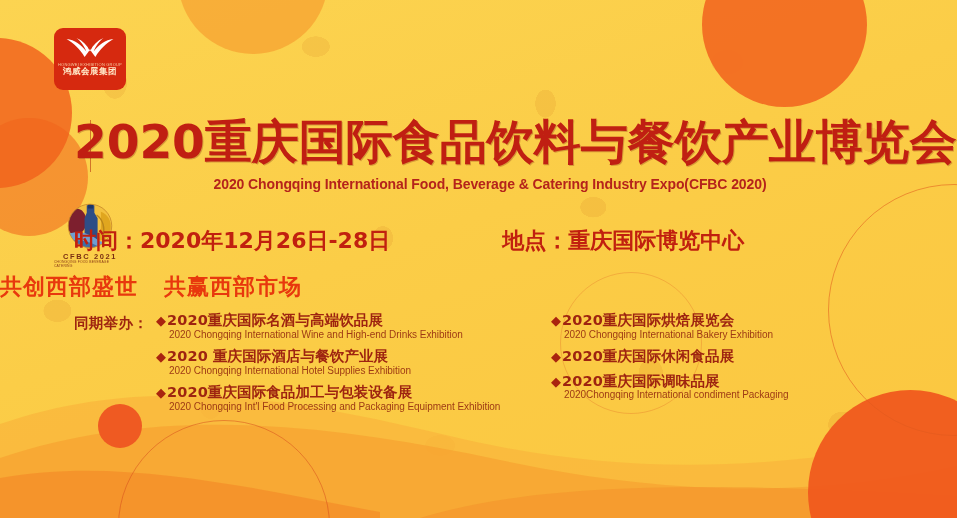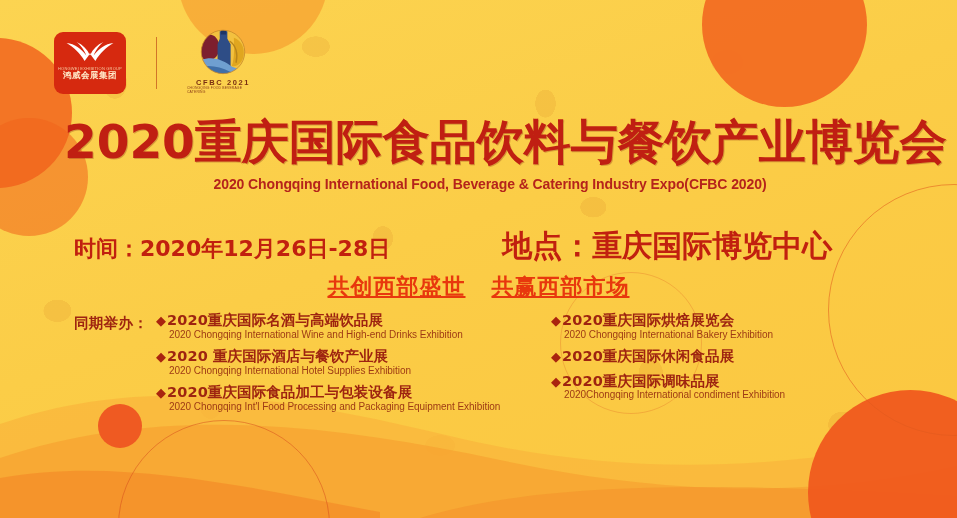--- a/index.html
+++ b/index.html
@@ -41,57 +41,57 @@
       radial-gradient(ellipse 24px 32px at 22% 78%, #c85a10 0 46%, transparent 47%),
       radial-gradient(ellipse 32px 22px at 46% 86%, #c85a10 0 46%, transparent 47%),
       radial-gradient(ellipse 26px 30px at 68% 72%, #c85a10 0 46%, transparent 47%),
       radial-gradient(ellipse 30px 28px at 88% 82%, #c85a10 0 46%, transparent 47%),
       radial-gradient(ellipse 22px 26px at 40% 46%, #c85a10 0 46%, transparent 47%),
       radial-gradient(ellipse 28px 22px at 62% 40%, #c85a10 0 46%, transparent 47%);
     background-repeat:no-repeat;
   }
 
   
-  .logorow{position:absolute;left:54px;top:28px;display:flex;align-items:center;gap:30px;}
+  .logorow{position:absolute;left:54px;top:28px;display:flex;align-items:center;gap:30px;flex-direction:column;}
   .logo1{width:72px;height:62px;border-radius:9px;background:#d6290f;
          display:flex;flex-direction:column;align-items:center;justify-content:flex-start;
          padding-top:4px;box-sizing:border-box;}
   .logo1 .mark{width:54px;height:30px;}
   .logo1 .ltxt{font-size:4px;color:#f6c9a0;letter-spacing:.2px;margin-top:1px;line-height:1;}
   .logo1 .lcn{font-size:8.5px;color:#ffe9c8;font-weight:bold;letter-spacing:.5px;line-height:1.1;}
   .divider{width:1px;height:52px;background:#c4561c;opacity:.75;}
   .logo2{width:72px;height:70px;display:flex;flex-direction:column;align-items:center;}
   .logo2 .emblem{width:56px;height:50px;}
   .logo2 .l2txt{font-size:7.5px;font-weight:bold;color:#7a2f12;letter-spacing:1.6px;line-height:1.1;margin-top:1px;}
   .logo2 .l2sub{font-size:3.4px;color:#8c3d18;letter-spacing:.15px;line-height:1;}
 
   
   .title{
-    position:absolute;left:64px;top:118px;width:846px;
+    position:absolute;left:74px;top:118px;width:846px;
     font-family:"DejaVu Sans","Liberation Sans",sans-serif;
     font-weight:bold;font-size:47px;line-height:1.04;
     color:#c01f12;letter-spacing:0px;white-space:nowrap;
     text-shadow:1px 1px 0 rgba(120,20,10,.28);
   }
   .subtitle{
     position:absolute;left:60px;top:176px;width:860px;text-align:center;
     font-family:"Liberation Sans",sans-serif;
     font-weight:bold;font-size:14px;color:#b5231b;letter-spacing:-.1px;white-space:nowrap;
   }
 
   
   .meta{position:absolute;left:74px;top:226px;width:820px;
         display:flex;align-items:baseline;}
   .meta .when{font-family:"DejaVu Sans",sans-serif;font-weight:bold;font-size:22px;color:#c1200f;white-space:nowrap;}
-  .meta .where{font-family:"DejaVu Sans",sans-serif;font-weight:bold;font-size:30px;color:#c1200f;white-space:nowrap;margin-left:112px;}
+  .meta .where{font-family:"DejaVu Sans",sans-serif;font-weight:bold;font-size:22px;color:#c1200f;white-space:nowrap;margin-left:112px;}
 
   .slogan{
-    position:absolute;left:0;top:272px;width:957px;text-align:center;
+    position:absolute;left:0;top:272px;width:957px;text-align:left;
     font-family:"DejaVu Sans",sans-serif;font-weight:bold;font-size:22px;
-    color:#e8380d;letter-spacing:1px;white-space:nowrap;text-decoration:underline;
+    color:#e8380d;letter-spacing:1px;white-space:nowrap;
   }
   .slogan .gap{display:inline-block;width:26px;}
 
   
   .concurrent{position:absolute;left:74px;top:312px;width:830px;display:flex;align-items:flex-start;}
   .conc-label{font-family:Liberation Mono, monospace;font-weight:bold;font-size:14.5px;color:#9e2410;
               white-space:nowrap;padding-top:2px;letter-spacing:.3px;}
   .cols{display:flex;margin-left:8px;flex:1;}
   .col{width:330px;}
   .col.right{margin-left:65px;}
@@ -206,20 +206,20 @@
       <div class="col right">
         <div class="item">
           <div class="cn"><span class="dia">◆</span><span>2020重庆国际烘焙展览会</span></div>
           <div class="en">2020 Chongqing International Bakery Exhibition</div>
         </div>
         <div class="item">
           <div class="cn"><span class="dia">◆</span><span>2020重庆国际休闲食品展</span></div>
         </div>
         <div class="item">
           <div class="cn"><span class="dia">◆</span><span>2020重庆国际调味品展</span></div>
-          <div class="en">2020Chongqing International condiment Exhibition</div>
+          <div class="en">2020Chongqing International condiment Packaging</div>
         </div>
       </div>
 
     </div>
   </div>
 
 </div>
 
 </body></html>

